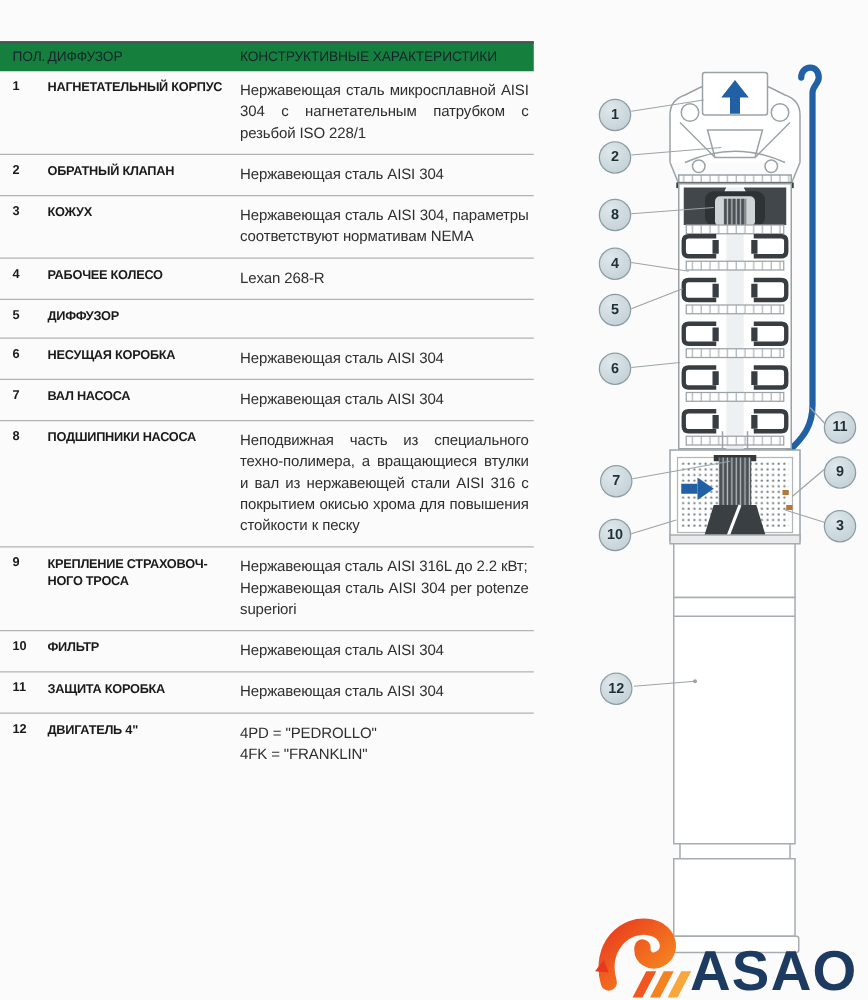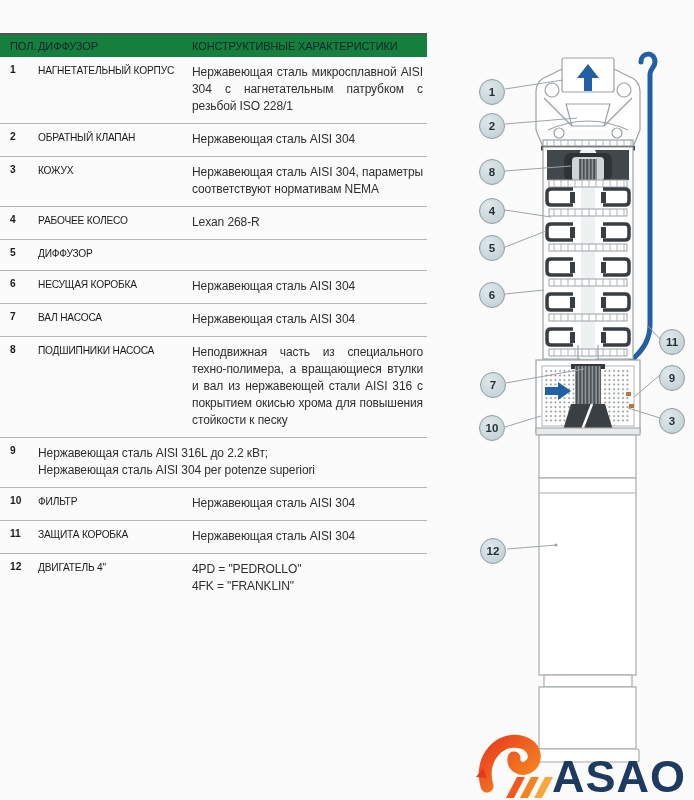--- a/index.html
+++ b/index.html
@@ -20,21 +20,21 @@
   .c-num{width:38px;box-sizing:border-box;padding-left:10px;flex-shrink:0;}
   .c-name{width:154px;box-sizing:border-box;padding-right:8px;flex-shrink:0;}
   .c-desc{flex:1;box-sizing:border-box;padding-right:4px;}
   .trow{
     display:flex;border-bottom:1px solid #b0b4b6;
     padding:7px 0 8px 0;
   }
   .trow:last-child{border-bottom:none;}
   .trow .c-num{font-weight:bold;font-size:10.2px;color:#1a1a1a;}
   .trow .c-name{
-    font-weight:normal;font-size:10.2px;line-height:1.4;color:#1a1a1a;
+    font-weight:bold;font-size:10.2px;line-height:1.4;color:#1a1a1a;
     letter-spacing:-0.2px;
   }
   .trow .c-desc{
     font-size:12px;line-height:1.42;color:#2e2e2e;
     text-align:justify;white-space:pre-line;letter-spacing:-0.1px;
   }
   
   .diagram-svg{position:absolute;left:455px;top:48px;z-index:1;}
   .callout{
     position:absolute;width:26px;height:26px;border-radius:50%;
@@ -96,20 +96,21 @@
     <div class="c-name">ВАЛ НАСОСА</div>
     <div class="c-desc">Нержавеющая сталь AISI 304</div>
   </div>
   <div class="trow">
     <div class="c-num">8</div>
     <div class="c-name">ПОДШИПНИКИ НАСОСА</div>
     <div class="c-desc">Неподвижная часть из специального техно-полимера, а вращающиеся втулки и вал из нержавеющей стали AISI 316 с покрытием окисью хрома для повышения стойкости к песку</div>
   </div>
   <div class="trow">
     <div class="c-num">9</div>
+    <div class="c-name">КРЕПЛЕНИЕ СТРАХОВОЧ-НОГО ТРОСА</div>
     <div class="c-desc">Нержавеющая сталь AISI 316L до 2.2 кВт;
 Нержавеющая сталь AISI 304 per potenze superiori</div>
   </div>
   <div class="trow">
     <div class="c-num">10</div>
     <div class="c-name">ФИЛЬТР</div>
     <div class="c-desc">Нержавеющая сталь AISI 304</div>
   </div>
   <div class="trow">
     <div class="c-num">11</div>

